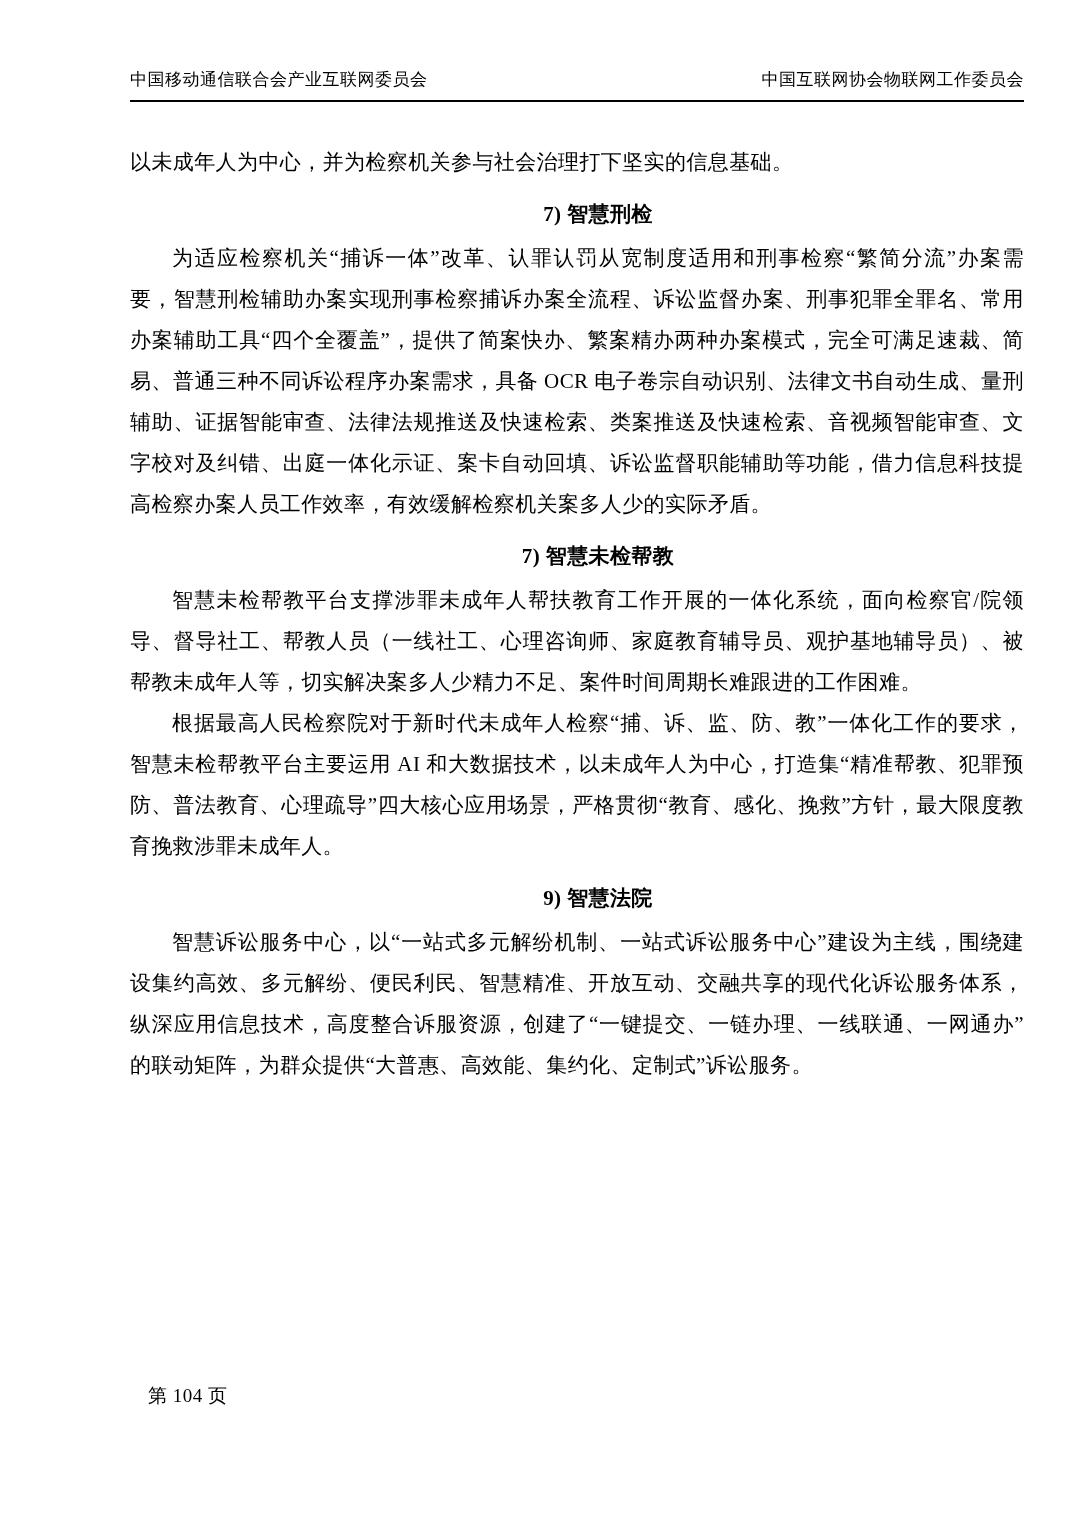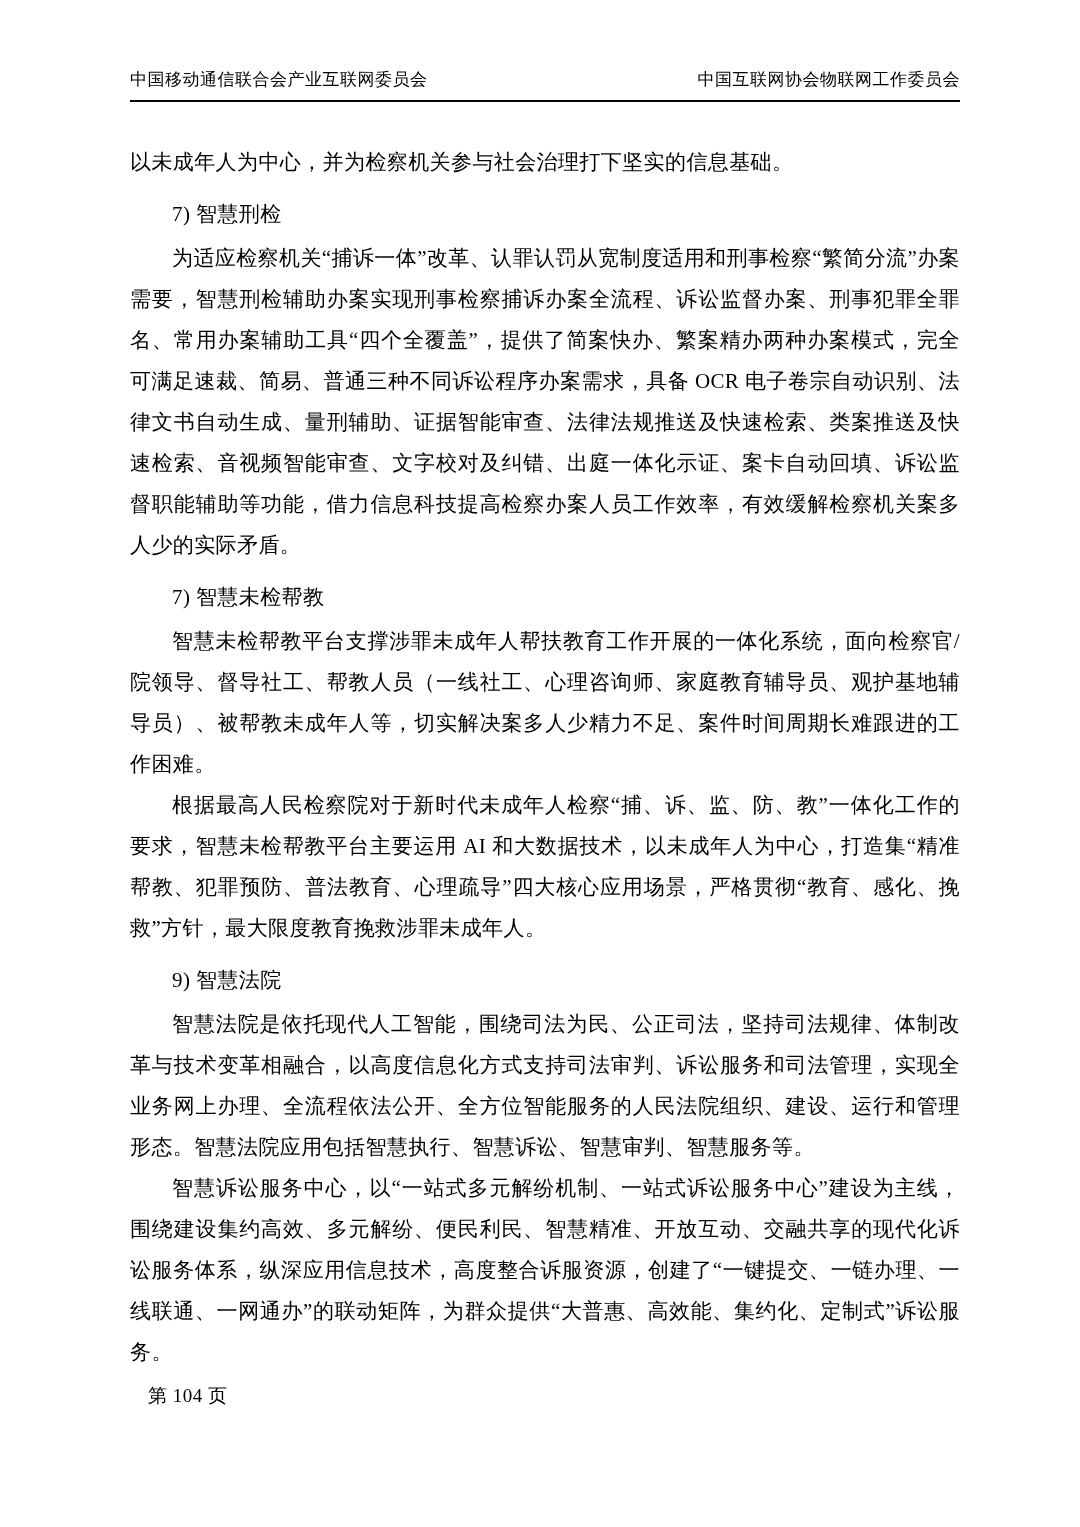--- a/index.html
+++ b/index.html
@@ -7,21 +7,21 @@
     padding: 0;
     background: #ffffff;
   }
   .page {
     position: relative;
     width: 1080px;
     height: 1527px;
     margin: 0 auto;
     background: #ffffff;
     box-sizing: border-box;
-    padding: 68px 120px 0 130px;
+    padding: 68px 56px 0 130px;
     font-family: "Liberation Serif", "DejaVu Serif", serif;
     color: #000000;
   }
   .doc-header {
     display: flex;
     justify-content: space-between;
     align-items: flex-end;
     font-size: 17px;
     letter-spacing: 0.5px;
     padding-bottom: 9px;
@@ -40,24 +40,24 @@
     text-align: justify;
     letter-spacing: 0.4px;
   }
   .doc-body p.body {
     text-indent: 2em;
   }
   .doc-body p.continuation {
     text-indent: 0;
   }
   .doc-body p.heading {
-    font-weight: normal;
+    font-weight: bold;
     text-indent: 2em;
     margin: 11px 0 3px 0;
-    text-align: left;
+    text-align: center;
   }
   .doc-footer {
     position: absolute;
     left: 148px;
     top: 1383px;
     font-size: 19px;
     letter-spacing: 0.5px;
   }
 </style>
 </head>
@@ -71,21 +71,20 @@
   </header>
 
   <main class="doc-body" id="content">
       <p class="continuation">以未成年人为中心，并为检察机关参与社会治理打下坚实的信息基础。</p>
       <p class="heading">7) 智慧刑检</p>
       <p class="body">为适应检察机关“捕诉一体”改革、认罪认罚从宽制度适用和刑事检察“繁简分流”办案需要，智慧刑检辅助办案实现刑事检察捕诉办案全流程、诉讼监督办案、刑事犯罪全罪名、常用办案辅助工具“四个全覆盖”，提供了简案快办、繁案精办两种办案模式，完全可满足速裁、简易、普通三种不同诉讼程序办案需求，具备 OCR 电子卷宗自动识别、法律文书自动生成、量刑辅助、证据智能审查、法律法规推送及快速检索、类案推送及快速检索、音视频智能审查、文字校对及纠错、出庭一体化示证、案卡自动回填、诉讼监督职能辅助等功能，借力信息科技提高检察办案人员工作效率，有效缓解检察机关案多人少的实际矛盾。</p>
       <p class="heading">7) 智慧未检帮教</p>
       <p class="body">智慧未检帮教平台支撑涉罪未成年人帮扶教育工作开展的一体化系统，面向检察官/院领导、督导社工、帮教人员（一线社工、心理咨询师、家庭教育辅导员、观护基地辅导员）、被帮教未成年人等，切实解决案多人少精力不足、案件时间周期长难跟进的工作困难。</p>
       <p class="body">根据最高人民检察院对于新时代未成年人检察“捕、诉、监、防、教”一体化工作的要求，智慧未检帮教平台主要运用 AI 和大数据技术，以未成年人为中心，打造集“精准帮教、犯罪预防、普法教育、心理疏导”四大核心应用场景，严格贯彻“教育、感化、挽救”方针，最大限度教育挽救涉罪未成年人。</p>
       <p class="heading">9) 智慧法院</p>
-      <p class="body">智慧法院是依托现代人工智能，围绕司法为民、公正司法，坚持司法规律、体制改革与技术变革相融合，以高度信息化方式支持司法审判、诉讼服务和司法管理，实现全业务网上办理、全流程依法公开、全方位智能服务的人民法院组织、建设、运行和管理形态。智慧法院应用包括智慧执行、智慧诉讼、智慧审判、智慧服务等。</p>
       <p class="body">智慧诉讼服务中心，以“一站式多元解纷机制、一站式诉讼服务中心”建设为主线，围绕建设集约高效、多元解纷、便民利民、智慧精准、开放互动、交融共享的现代化诉讼服务体系，纵深应用信息技术，高度整合诉服资源，创建了“一键提交、一链办理、一线联通、一网通办”的联动矩阵，为群众提供“大普惠、高效能、集约化、定制式”诉讼服务。</p>
     </main>
 
   <footer class="doc-footer">
     <span>第 104 页</span>
   </footer>
 
 </div>
 
 </body></html>

